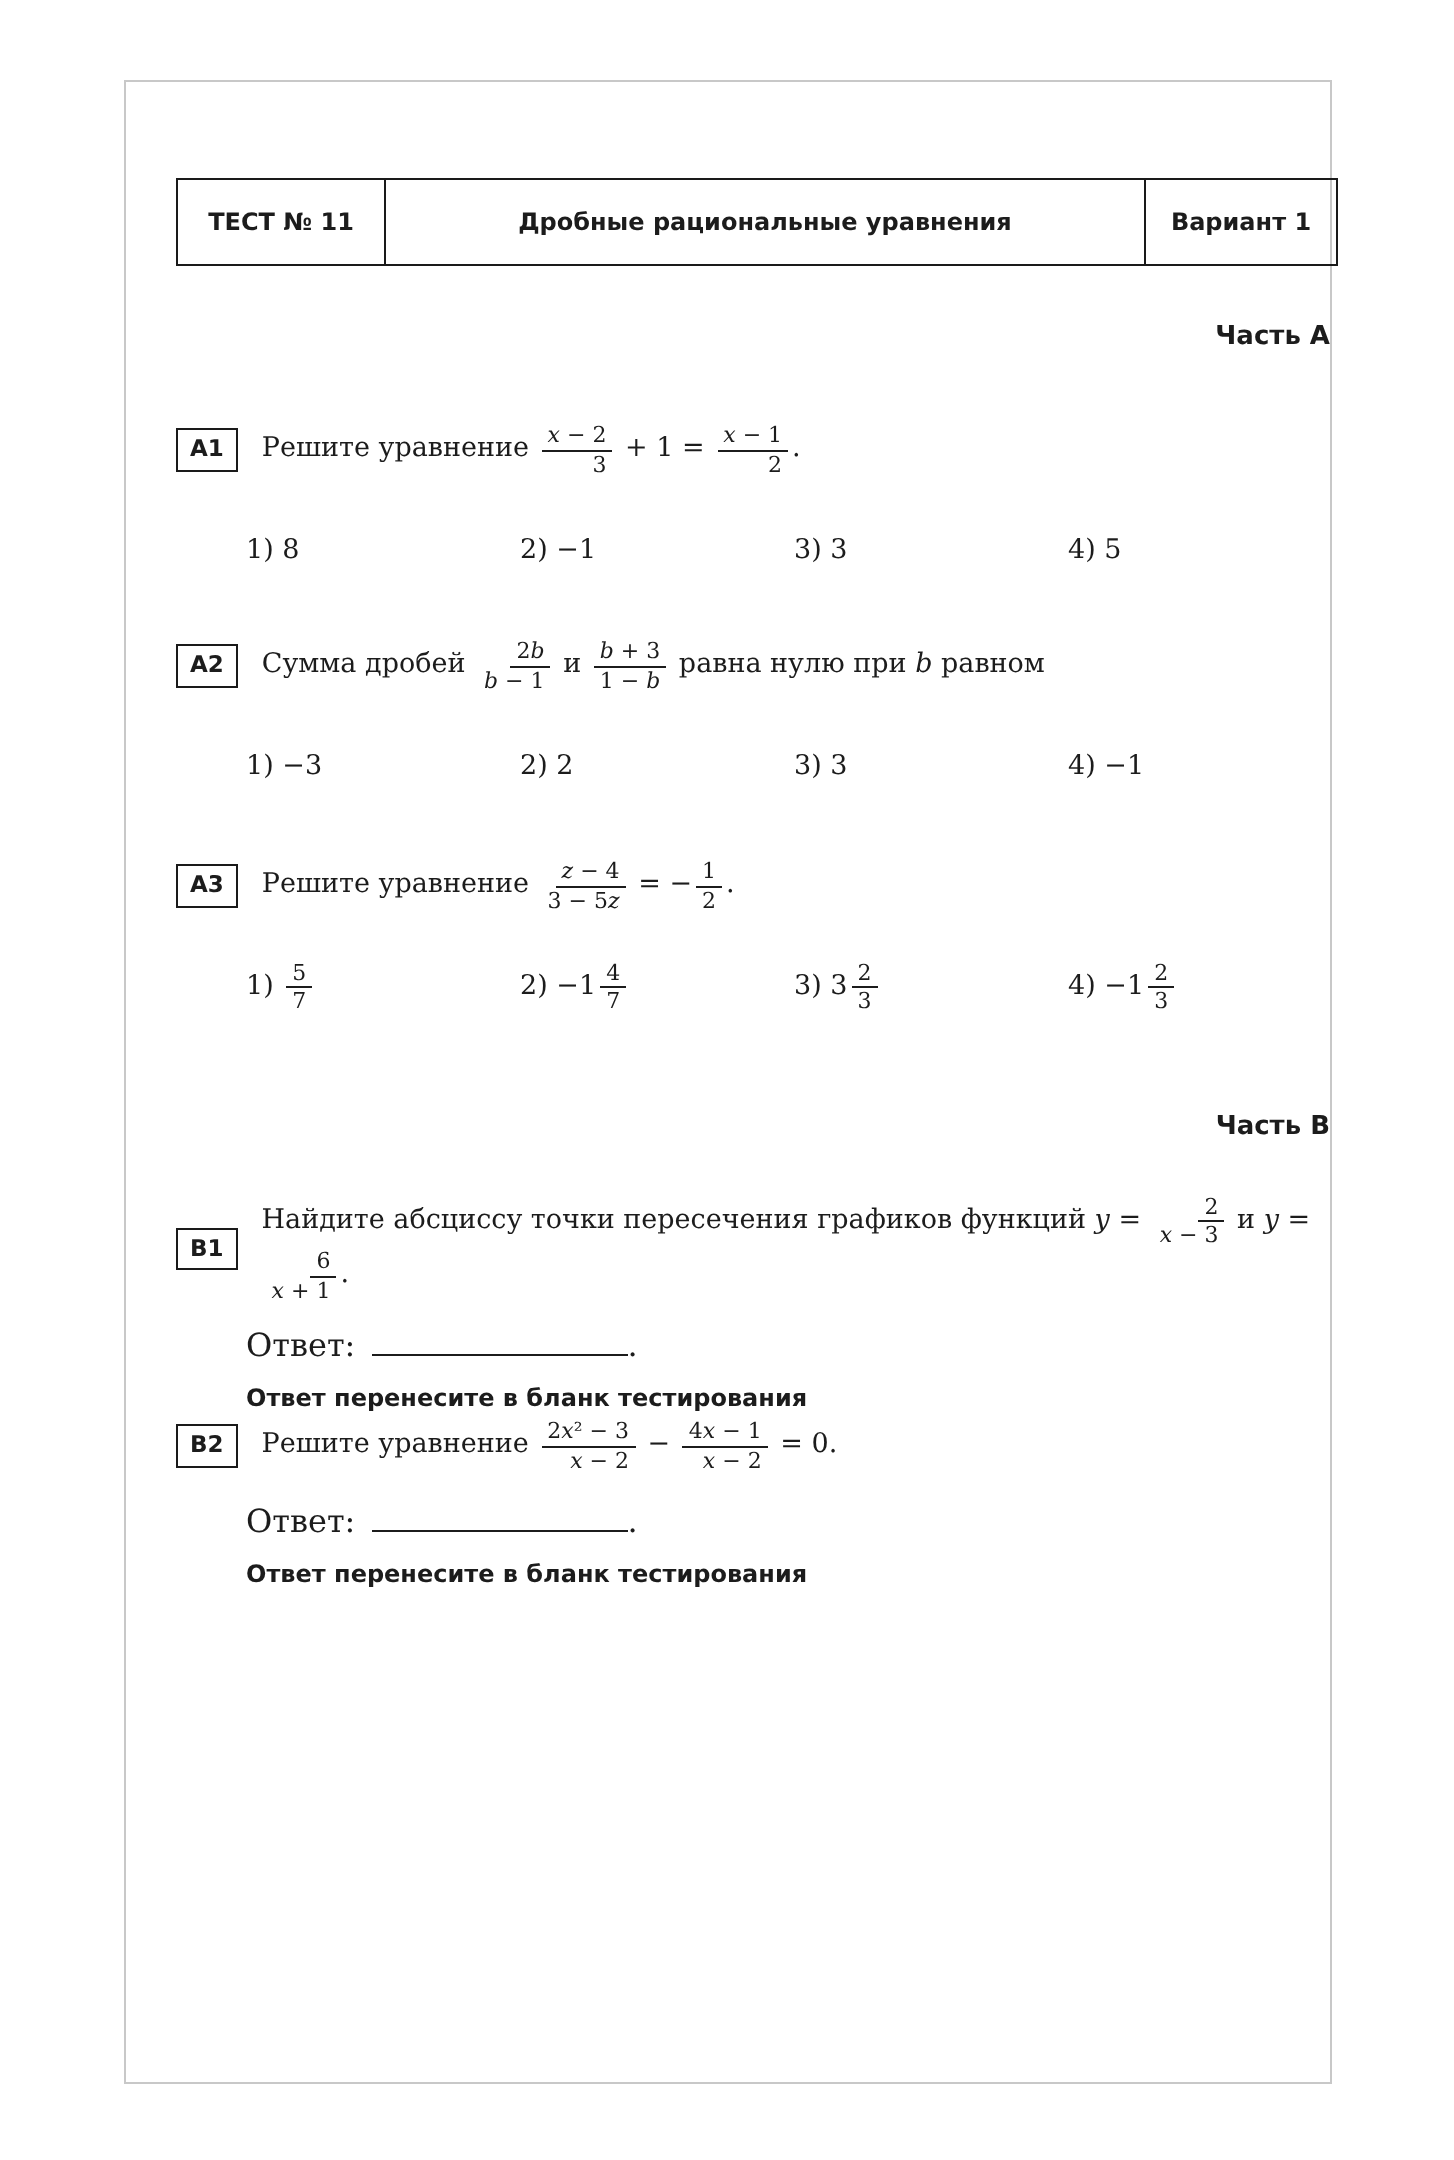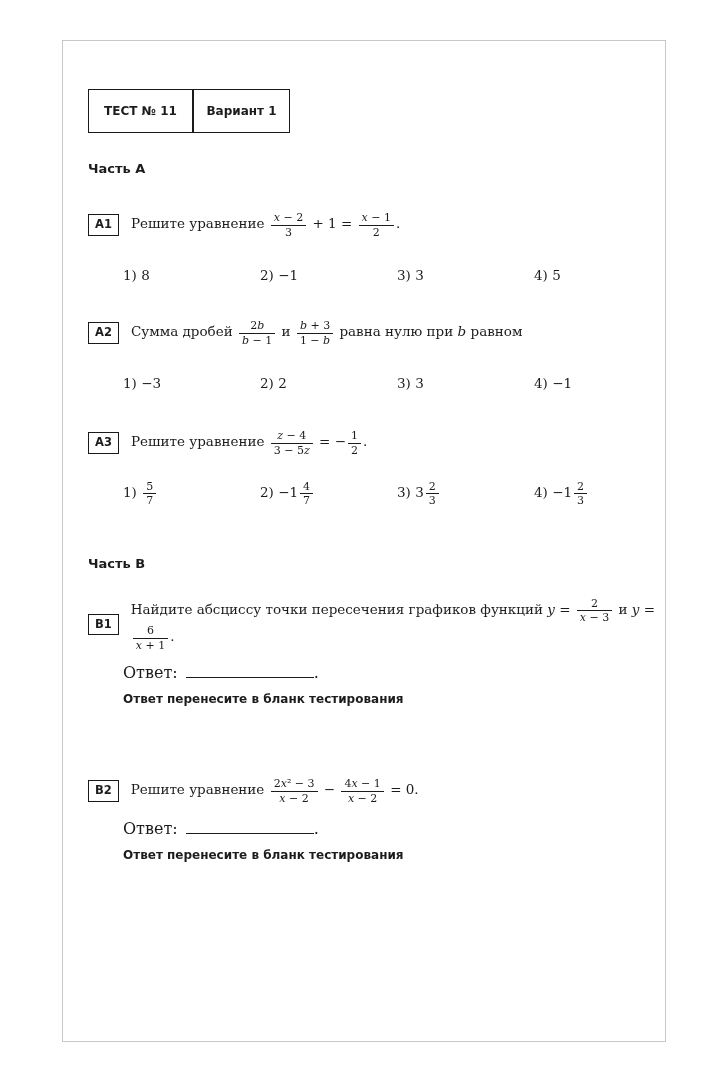--- a/index.html
+++ b/index.html
@@ -16,45 +16,45 @@
   .header-table{
     position:absolute;left:88px;top:89px;display:flex;height:44px;
     font-family:"DejaVu Sans","Liberation Sans",sans-serif;font-weight:bold;font-size:12px;
   }
   .cell{border:1.5px solid #1a1a1a;display:flex;align-items:center;justify-content:center;white-space:nowrap}
   .cell-test{width:103px}
   .cell-title{width:379px;border-left:none;border-right:none}
   .cell-variant{width:95px}
   
   .part-heading{
-    position:absolute;left:88px;width:577px;text-align:left;
+    position:absolute;left:88px;width:577px;text-align:right;
     font-family:"DejaVu Sans","Liberation Sans",sans-serif;font-weight:bold;font-size:13px;
   }
   .heading-a{top:150px}
   .heading-b{top:545px}
   
   .question{position:absolute;left:88px;width:600px}
   .q-a1{top:208px}
   .q-a2{top:316px}
   .q-a3{top:426px}
   .q-b1{top:597px}
-  .q-b2{top:774px}
+  .q-b2{top:706px}
   .q-row{display:flex;align-items:center;min-height:34px}
   .q-label{
     border:1.5px solid #1a1a1a;font-family:"DejaVu Sans","Liberation Sans",sans-serif;
     font-weight:bold;font-size:11.5px;line-height:1;padding:4px 6px;flex:0 0 auto;margin-right:12px;
   }
   .q-prompt{font-size:13.5px;line-height:1.25}
   
   .options{display:flex;padding-left:35px;margin-top:20px;font-size:13.5px;align-items:center;min-height:26px}
   .option{width:137px;flex:0 0 auto;white-space:nowrap}
   
   .frac{
     display:inline-flex;flex-direction:column;text-align:center;vertical-align:middle;
-    font-size:11px;line-height:1.2;margin:0 2px;
+    font-size:11px;line-height:1.2;margin:0 2px;align-items:flex-end;
   }
   .frac .num{border-bottom:1px solid #1c1c1c;padding:0 3px}
   .frac .den{padding:0 3px}
   .mvar{font-style:italic}
   
   .answer-row{margin-top:9px;padding-left:35px;font-size:16px;white-space:nowrap}
   .answer-blank{
     display:inline-block;width:128px;height:1em;border-bottom:1px solid #1c1c1c;
     margin-left:8px;vertical-align:baseline;
   }
@@ -63,20 +63,21 @@
     font-family:"DejaVu Sans","Liberation Sans",sans-serif;font-weight:bold;font-size:12px;
   }
 </style>
 </head>
 <body>
 
 <div class="page-border"></div>
 
 <header class="header-table">
   <div class="cell cell-test">ТЕСТ № 11</div>
+  <div class="cell cell-title">Дробные рациональные уравнения</div>
   <div class="cell cell-variant">Вариант 1</div>
 </header>
 
 <h2 class="part-heading heading-a">Часть А</h2>
 
 <section class="question q-a1">
   <div class="q-row">
     <span class="q-label">А1</span>
     <span class="q-prompt"><span class="mtxt">Решите уравнение </span><span class="frac">
           <span class="num"><span class="mvar">x</span><span class="mtxt"> − 2</span></span>

